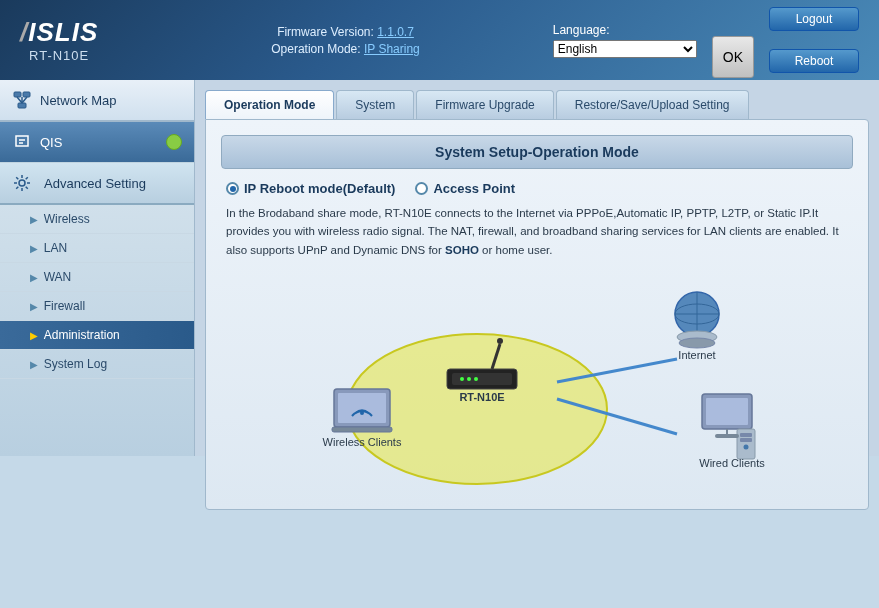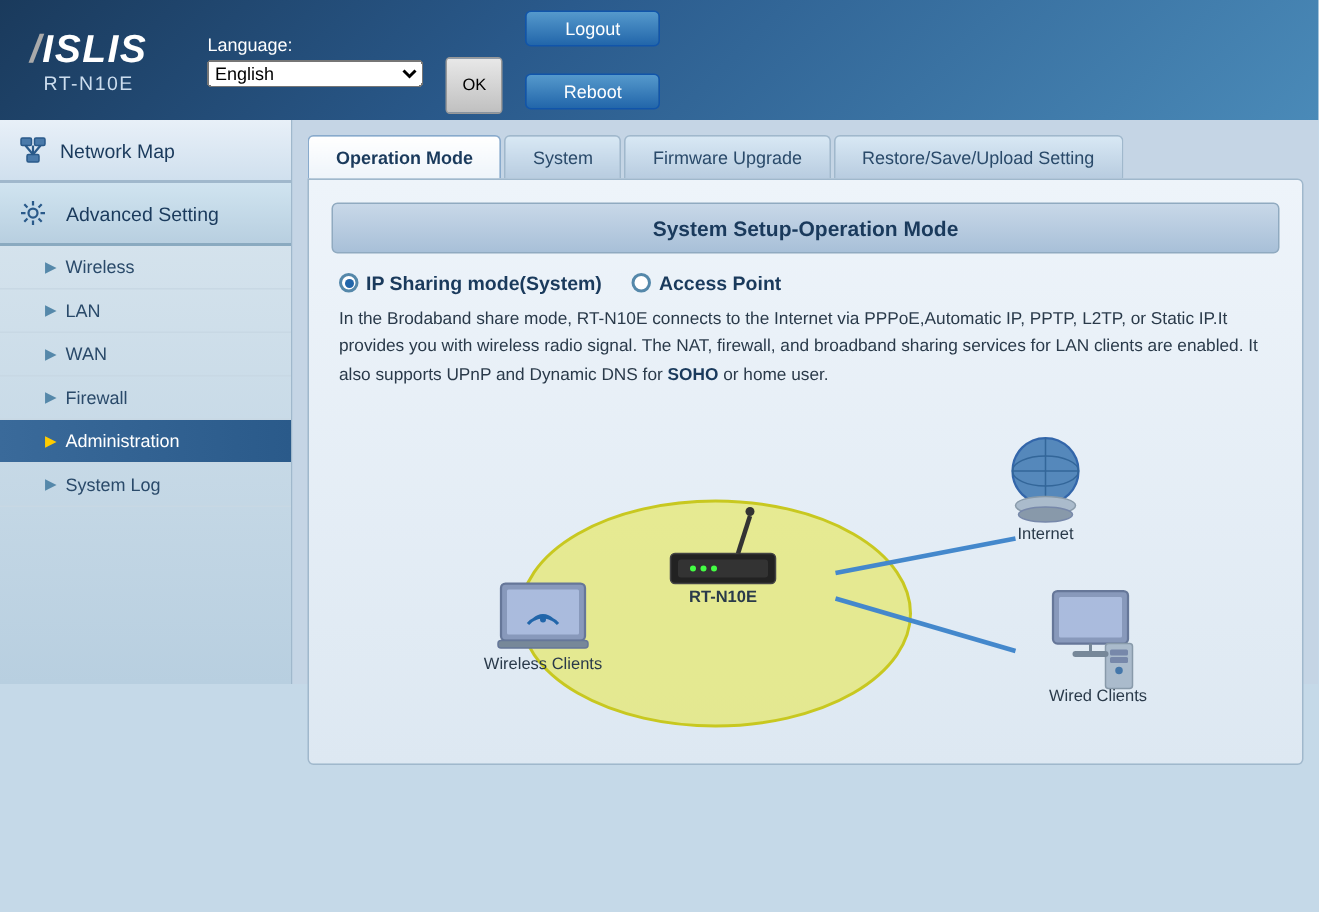--- a/index.html
+++ b/index.html
@@ -61,21 +61,21 @@
     .language-select {
       margin-top: 3px;
       width: 144px;
       font-size: 12px;
     }
     .ok-btn {
       background: linear-gradient(to bottom, #e8e8e8, #c0c0c0);
       border: 1px solid #999;
       border-radius: 3px;
       padding: 12px 10px;
-      font-size: 11px;
+      font-size: 14px;
       cursor: pointer;
       margin-top: 34px;
     }
     .header-buttons {
       display: flex;
       flex-direction: column;
       gap: 18px;
     }
     .header-btn {
       background: linear-gradient(to bottom, #5599cc, #2266aa);
@@ -283,20 +283,30 @@
     }
   </style>
 </head>
 <body>
 
 <div class="header">
   <div class="logo-area">
     <div class="asus-logo"><span style="color:white;font-style:italic;font-weight:900;font-size:26px;font-family:Arial Black,sans-serif;letter-spacing:1px;"><span style="color:#aaa;">/</span><span>ISLIS</span></span></div>
     <div class="model-name">RT-N10E</div>
   </div>
+  <div class="header-center">
+    <div>
+      <span>Firmware Version:</span>
+      <a>1.1.0.7</a>
+    </div>
+    <div style="margin-top:3px;">
+      <span>Operation Mode:</span>
+      <a>IP Sharing</a>
+    </div>
+  </div>
   <div class="language-area">
     <span>Language:</span>
     <select class="language-select">
       <option>English</option>
       <option>中文</option>
       <option>日本語</option>
     </select>
   </div>
   <div style="display:flex;flex-direction:column;align-items:center;margin-right:15px;">
     <button class="ok-btn">OK</button>
@@ -318,20 +328,30 @@
           <rect x="11" y="2" width="7" height="5" rx="1" fill="#4a7aaa" stroke="#2a5a8a" stroke-width="1"></rect>
           <rect x="6" y="13" width="8" height="5" rx="1" fill="#4a7aaa" stroke="#2a5a8a" stroke-width="1"></rect>
           <line x1="10" y1="7" x2="10" y2="13" stroke="#2a5a8a" stroke-width="1.5"></line>
           <line x1="5" y1="7" x2="10" y2="13" stroke="#2a5a8a" stroke-width="1.5"></line>
           <line x1="15" y1="7" x2="10" y2="13" stroke="#2a5a8a" stroke-width="1.5"></line>
         </svg>
       </div>
       <span>Network Map</span>
     </div>
 
+    <div class="sidebar-item qis">
+      <div class="item-icon">
+        <svg width="20" height="20" viewBox="0 0 20 20">
+          <path d="M4,4 L16,4 L16,14 L4,14 Z" fill="none" stroke="white" stroke-width="1.5"></path>
+          <path d="M7,8 L13,8 M7,11 L11,11" stroke="white" stroke-width="1.5"></path>
+        </svg>
+      </div>
+      <span>QIS</span>
+      <div class="qis-indicator"></div>
+    </div>
 
     <div class="sidebar-item" style="background:linear-gradient(to bottom,#d0e4f0,#b8cfe0);padding:10px 12px;border-bottom:2px solid #8aaac0;gap:12px;">
       <div class="item-icon">
         <svg width="20" height="20" viewBox="0 0 20 20">
           <circle cx="10" cy="10" r="3" fill="none" stroke="#2a5a8a" stroke-width="1.5"></circle>
           <path d="M10,2 L10,5 M10,15 L10,18 M2,10 L5,10 M15,10 L18,10 M4.2,4.2 L6.3,6.3 M13.7,13.7 L15.8,15.8 M15.8,4.2 L13.7,6.3 M6.3,13.7 L4.2,15.8" stroke="#2a5a8a" stroke-width="1.5"></path>
         </svg>
       </div>
       <span>Advanced Setting</span>
     </div>
@@ -378,21 +398,21 @@
         <span>Restore/Save/Upload Setting</span>
       </div>
     </div>
 
     <div class="panel">
       <div class="panel-title">System Setup-Operation Mode</div>
 
       <div class="radio-row">
         <label class="radio-option">
           <div class="radio-dot selected"></div>
-          <span>IP Sharing mode(System)</span>
+          <span>IP Reboot mode(Default)</span>
         </label>
         <label class="radio-option">
           <div class="radio-dot"></div>
           <span>Access Point</span>
         </label>
       </div>
 
       <div class="description">
         In the Brodaband share mode, RT-N10E connects to the Internet via PPPoE,Automatic IP, PPTP, L2TP, or Static IP.It provides you with wireless radio signal. The NAT, firewall, and broadband sharing services for LAN clients are enabled. It also supports UPnP and Dynamic DNS for <strong>SOHO</strong> or home user.
       </div>

